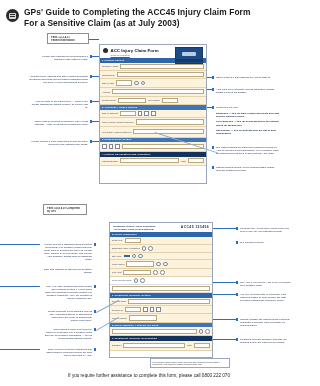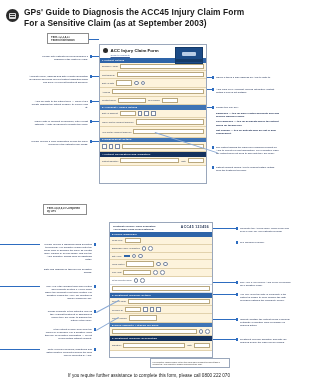--- a/index.html
+++ b/index.html
@@ -121,22 +121,22 @@
   }
 </style>
 </head>
 <body>
 
 <div class="page">
 
   <div class="hdr">
     <div class="hdr-logo"></div>
     <div>
-      <div class="hdr-title">GPs' Guide to Diagnosis the ACC45 Injury Claim Form</div>
-      <div class="hdr-title">For a Sensitive Claim (as at September 2003)</div>
+      <div class="hdr-title">GPs' Guide to Completing the ACC45 Injury Claim Form</div>
+      <div class="hdr-title">For a Sensitive Claim (as at July 2003)</div>
     </div>
   </div>
 
   <div class="parttag" style="left:47px;top:33px;width:42px;height:11px;">
     <div class="l1">Parts 1,2,3,4,11</div>
     <div class="l2">Patient Information</div>
   </div>
 
   <div class="form" style="left:99px;top:44px;width:108px;height:140px;">
 

